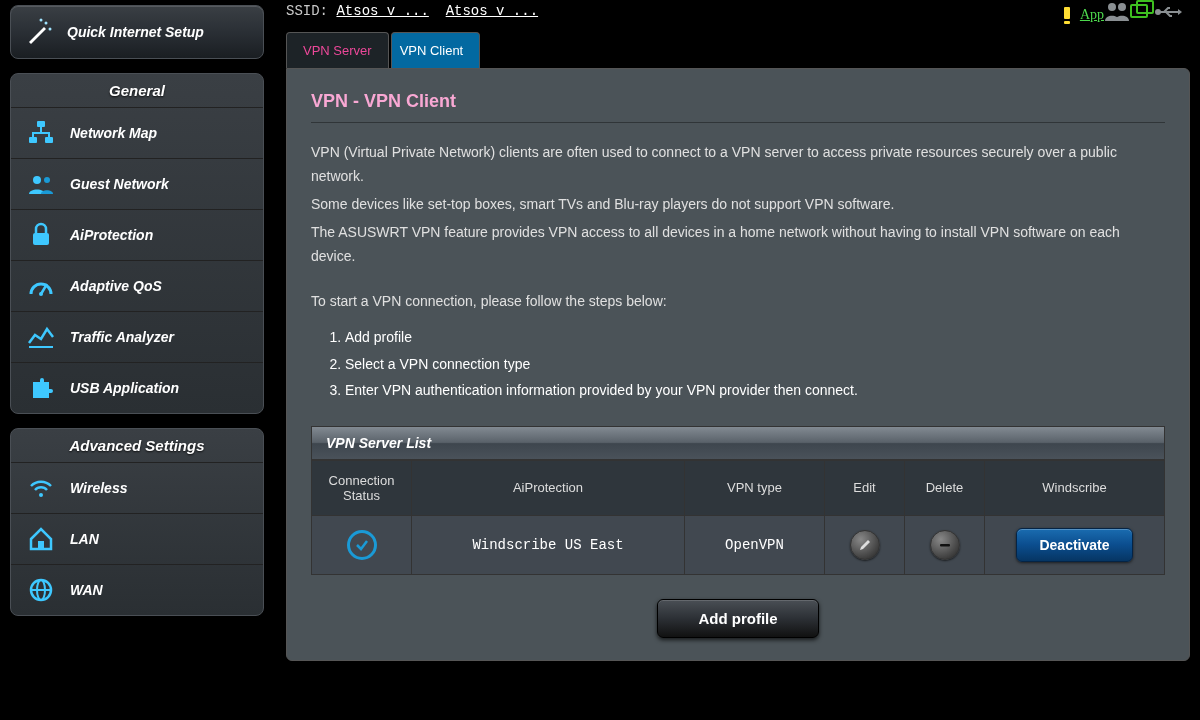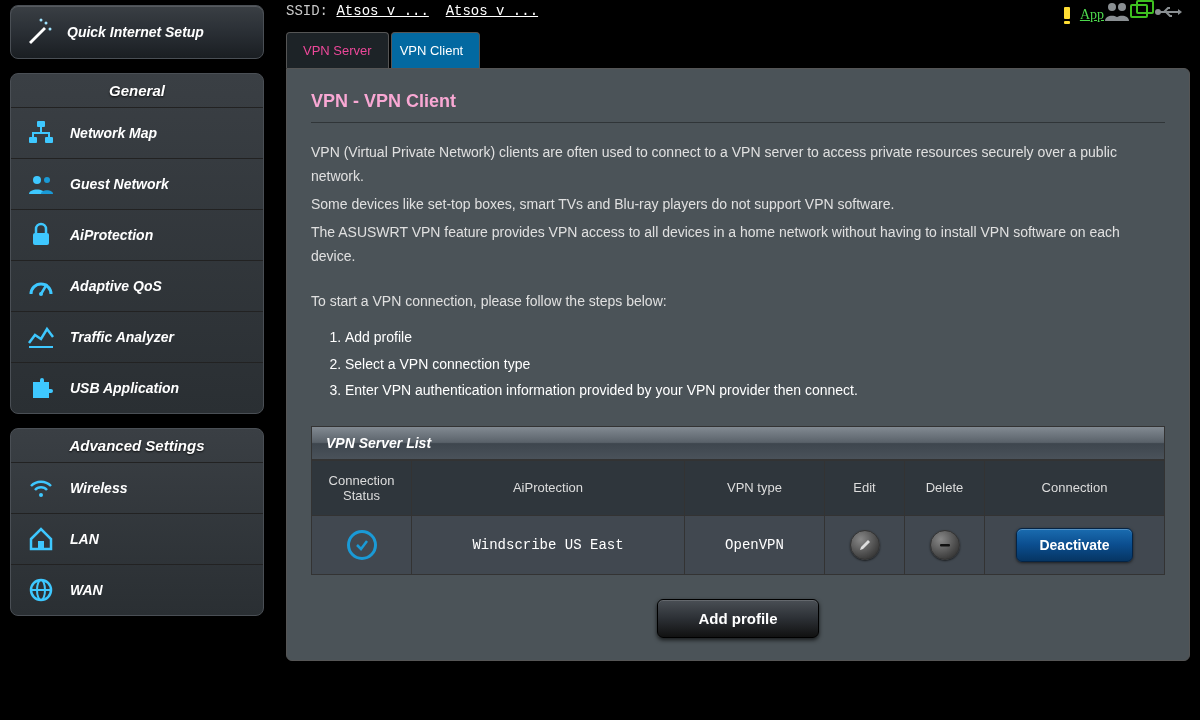--- a/index.html
+++ b/index.html
@@ -398,21 +398,21 @@
 
       <div class="list-title">VPN Server List</div>
       <table class="server-list">
         <thead>
           <tr>
             <th style="width:100px">Connection Status</th>
             <th>AiProtection</th>
             <th style="width:140px">VPN type</th>
             <th style="width:80px">Edit</th>
             <th style="width:80px">Delete</th>
-            <th style="width:180px">Connection</th>
+            <th style="width:180px">Windscribe</th>
           </tr>
         </thead>
         <tbody>
           <tr>
             <td>
               <span class="status-circle">
                 <svg width="14" height="14" viewBox="0 0 14 14">
                     <polyline points="2,7 6,11 12,3" stroke="#1a9ad6" stroke-width="2.5" fill="none"></polyline>
                   </svg>
               </span>

